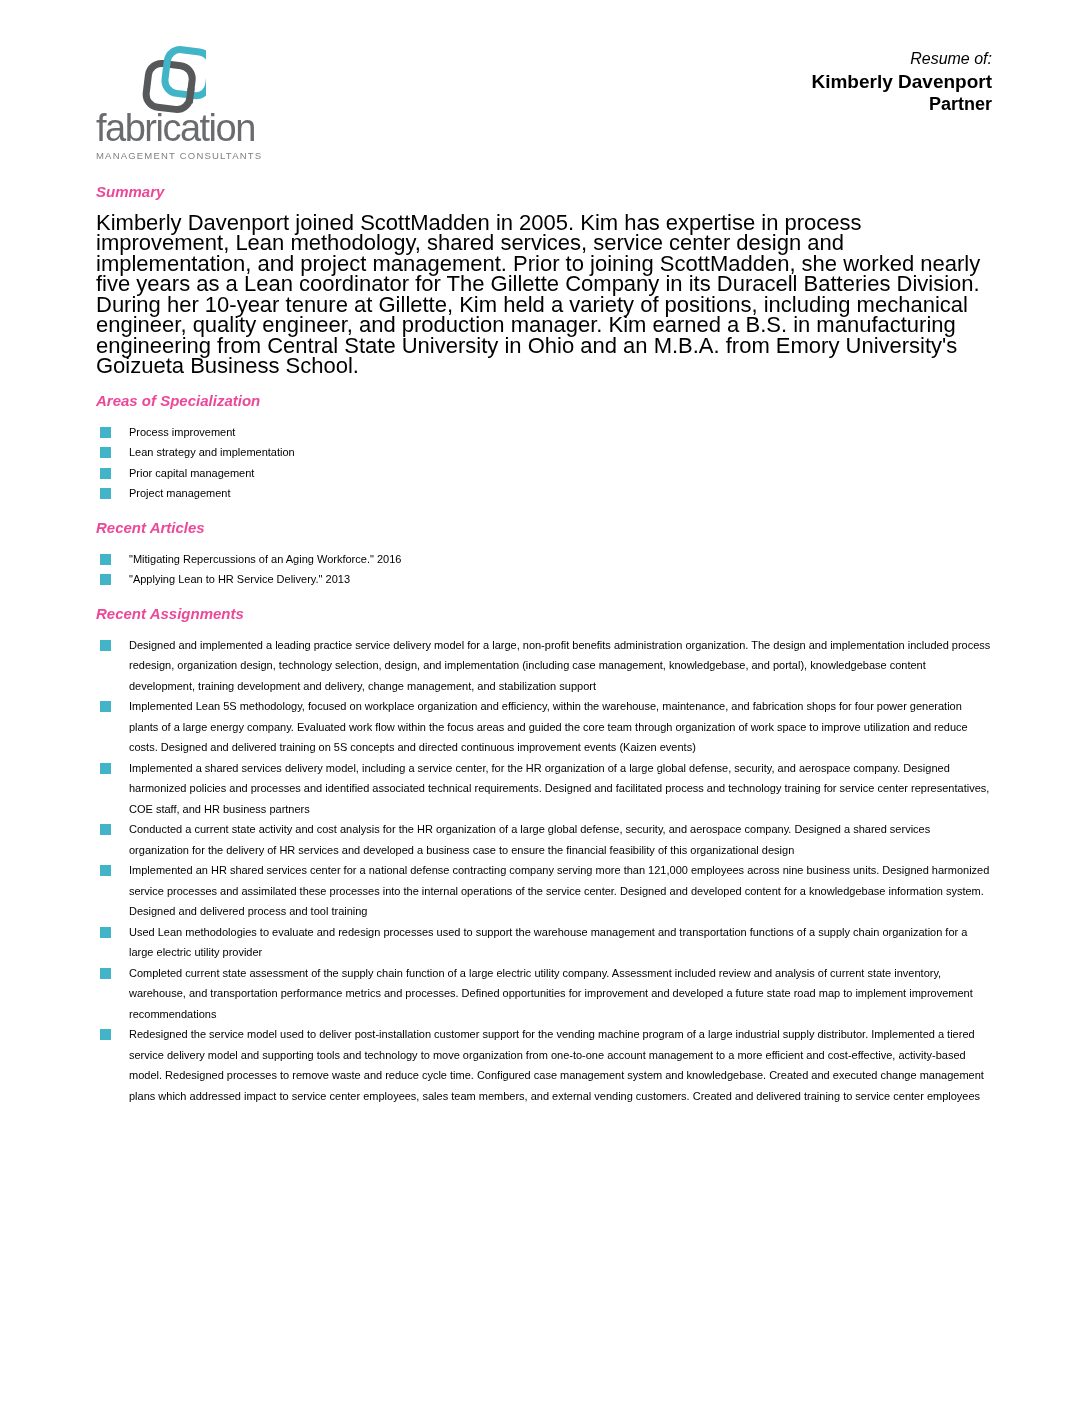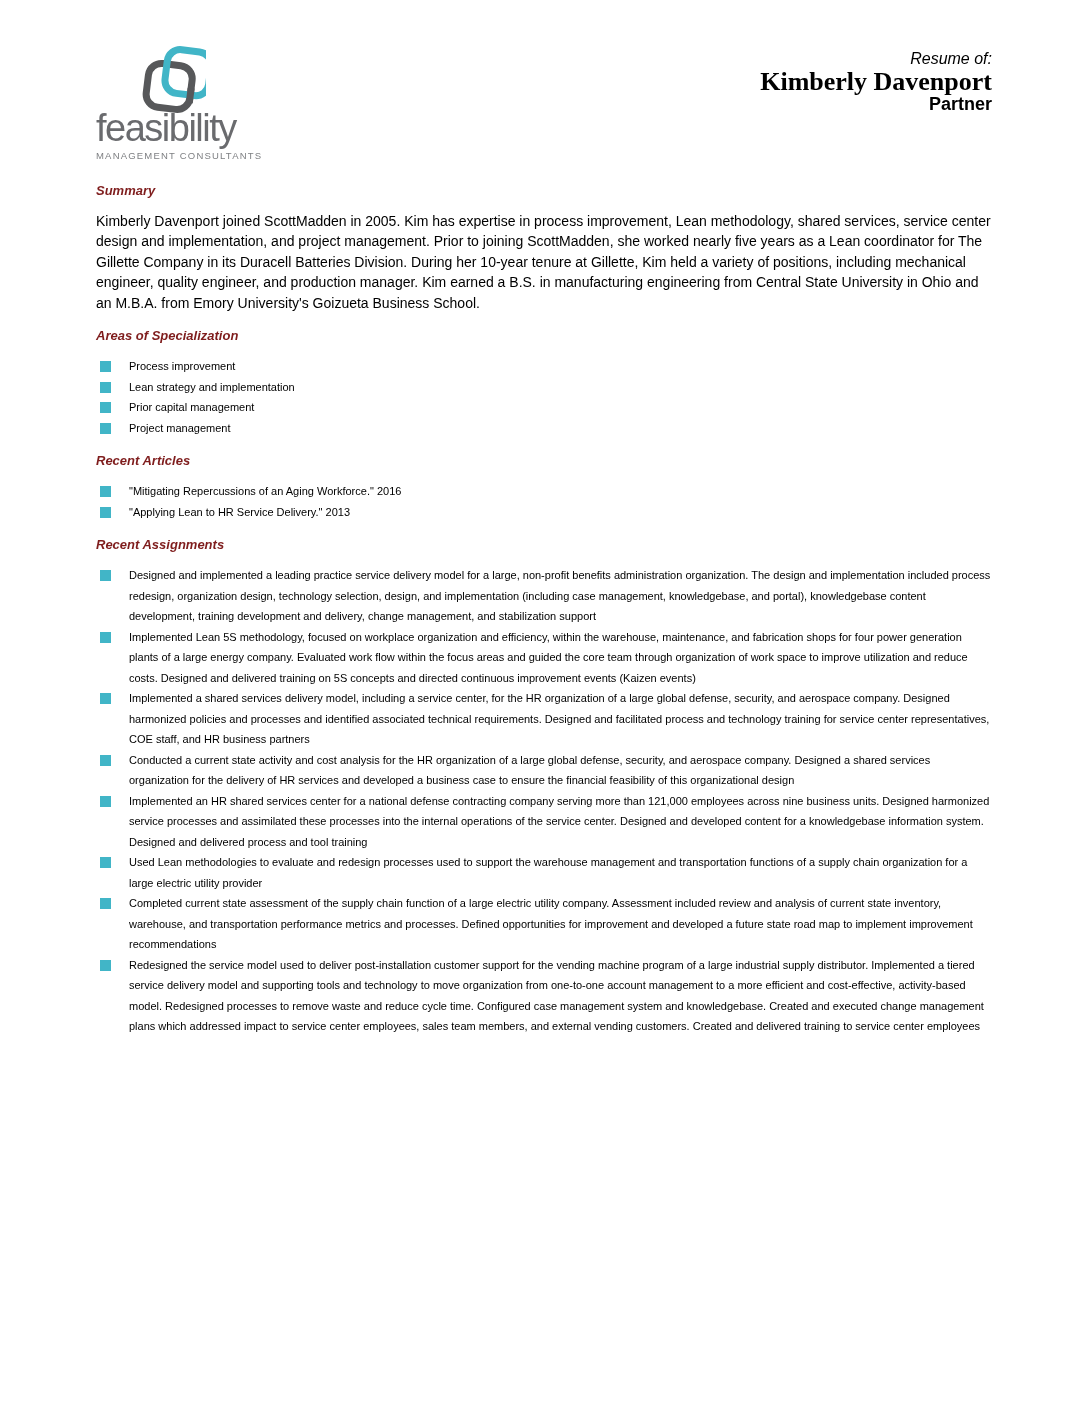--- a/index.html
+++ b/index.html
@@ -36,42 +36,41 @@
     margin-top: 1px;
   }
   .header-right { text-align: right; padding-top: 3px; }
   .resume-of {
     font-style: italic;
     font-size: 16px;
     line-height: 22px;
   }
   .person-name {
     font-weight: bold;
-    font-size: 26px;
+    font-size: 19px;
     line-height: 23px;
-    font-family: Liberation Serif, serif;
   }
   .person-title {
     font-weight: bold;
     font-size: 18px;
     line-height: 22px;
     text-align: right;
   }
 
   
   .section-heading {
-    font-size: 13px;
+    font-size: 15px;
     font-weight: bold;
     font-style: italic;
-    color: #7f1d1d;
+    color: #ec4899;
     margin: 15px 0 13px 0;
   }
   .section-heading.first { margin-top: 0; }
   .body-text {
-    font-size: 14px;
+    font-size: 22px;
     line-height: 20.5px;
     max-width: 896px;
   }
   ul.bullet-list {
     list-style: none;
     padding-left: 33px;
     font-size: 11px;
     line-height: 20.5px;
     max-width: 896px;
   }
@@ -92,21 +91,21 @@
 
   <header class="header">
     <div class="logo">
       <svg class="logo-icon" width="64" height="70" viewBox="0 0 64 70" fill="none" xmlns="http://www.w3.org/2000/svg">
         <g transform="rotate(7 32 35)">
           <rect x="6" y="20" width="44" height="44" rx="13" stroke="#57585a" stroke-width="7" fill="none"></rect>
           <rect x="23" y="4" width="44" height="44" rx="13" stroke="#41b5c7" stroke-width="7" fill="none"></rect>
           <line x1="50" y1="41" x2="50" y2="56" stroke="#57585a" stroke-width="7"></line>
         </g>
       </svg>
-      <div class="logo-wordmark">feasibility</div>
+      <div class="logo-wordmark">fabrication</div>
       <div class="logo-tagline">MANAGEMENT CONSULTANTS</div>
     </div>
     <div class="header-right">
       <div class="resume-of">Resume of:</div>
       <div class="person-name">Kimberly Davenport</div>
       <div class="person-title">Partner</div>
     </div>
   </header>
 
   <main>

